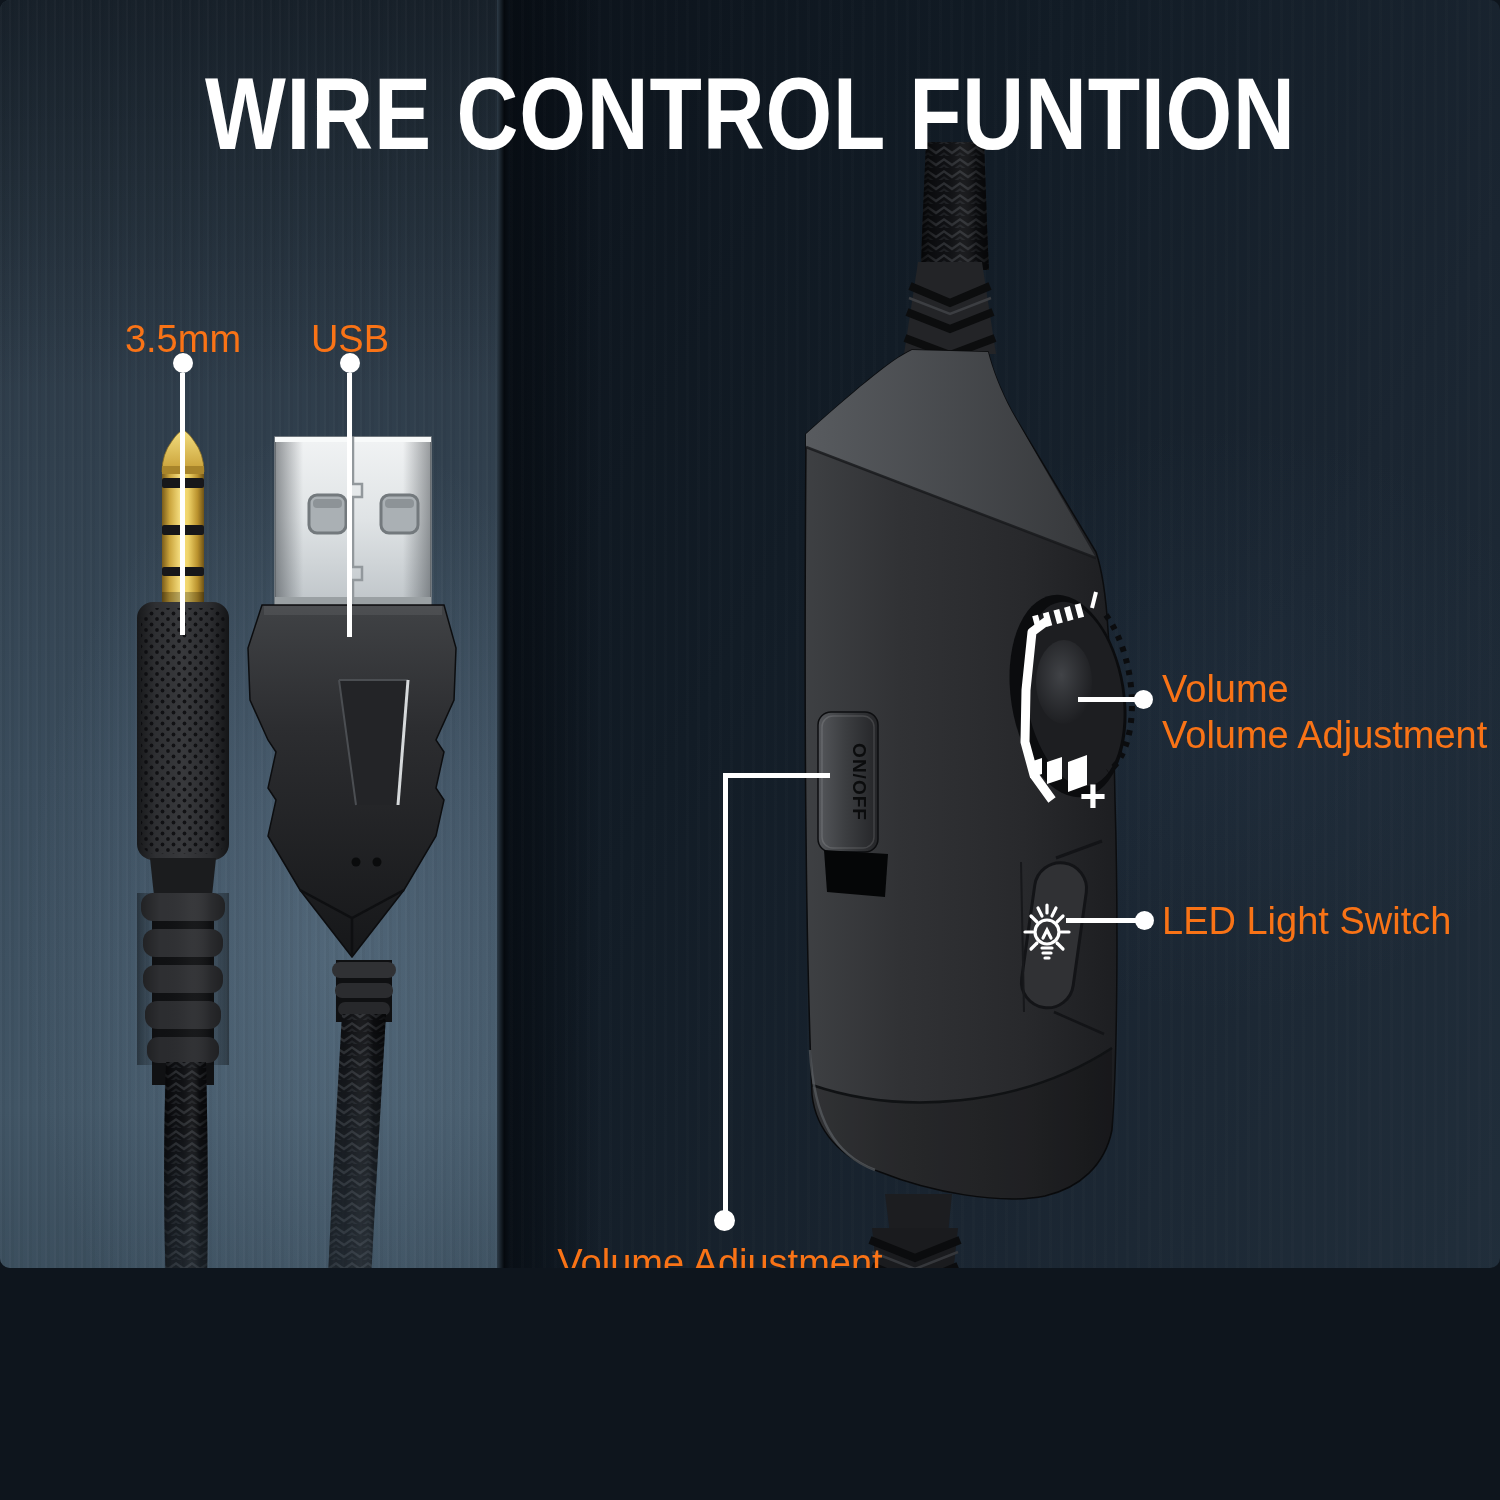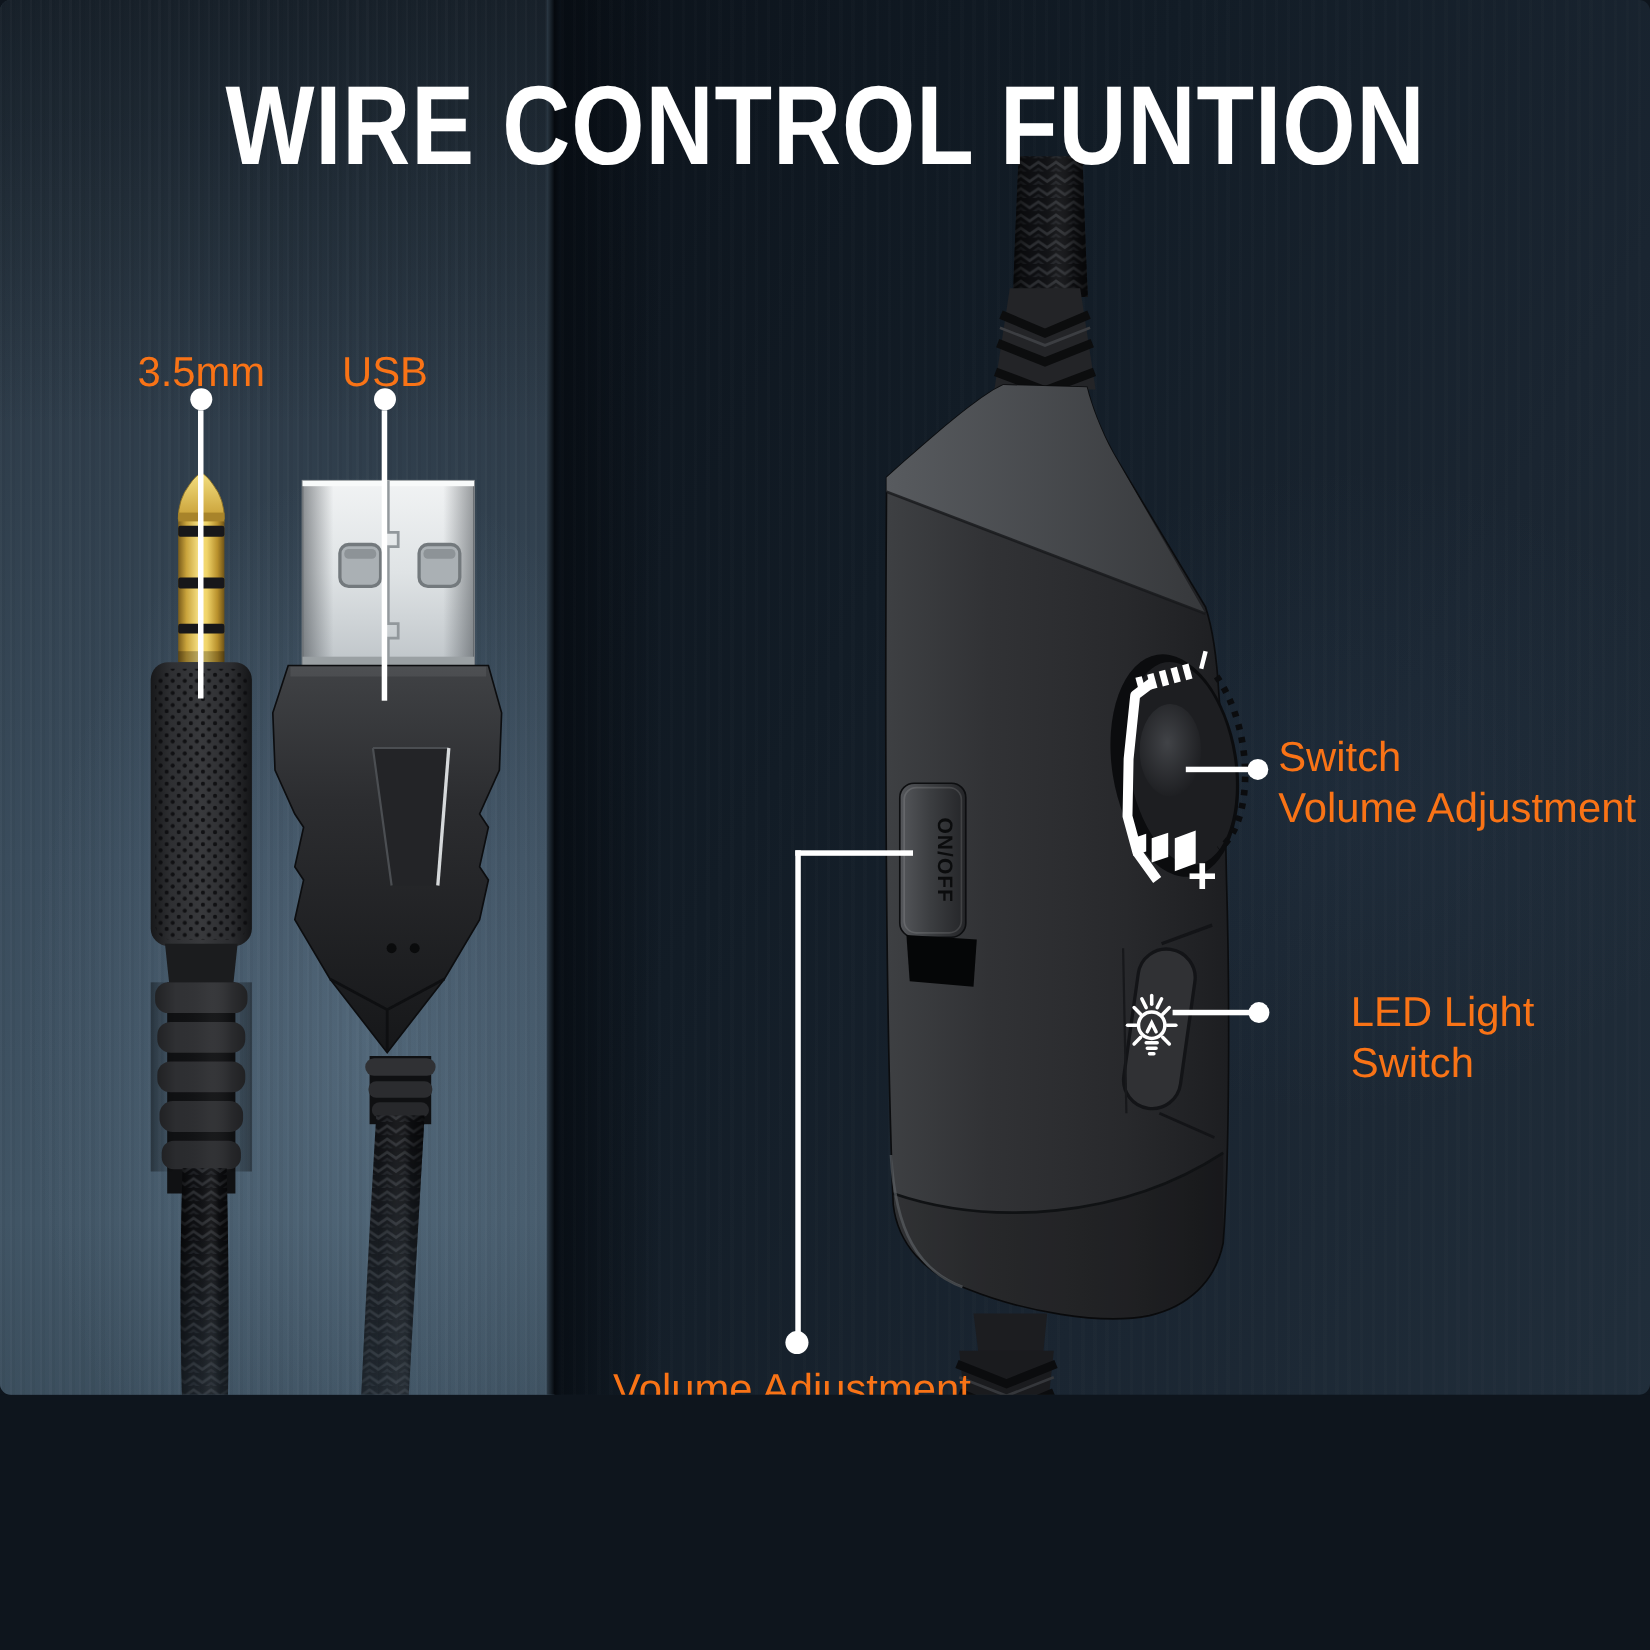--- a/index.html
+++ b/index.html
@@ -297,27 +297,27 @@
   <div class="dot" style="left:173px;top:353px;width:20px;height:20px;"></div>
   <div class="lead" style="left:180px;top:373px;width:5px;height:262px;"></div>
 
   <div class="lbl center" style="left:260px;top:316px;width:180px;text-align:center;">USB</div>
   <div class="dot" style="left:340px;top:353px;width:20px;height:20px;"></div>
   <div class="lead" style="left:347px;top:373px;width:5px;height:264px;"></div>
 
   <div class="lead" style="left:1078px;top:697px;width:58px;height:5px;"></div>
   <div class="dot" style="left:1134px;top:690px;width:19px;height:19px;"></div>
   <div class="lbl" style="left:1162px;top:666px;">
-    <div>Switch</div>
+    <div>Volume</div>
     <div>Volume Adjustment</div>
   </div>
 
   <div class="lead" style="left:1066px;top:918px;width:70px;height:5px;"></div>
   <div class="dot" style="left:1135px;top:911px;width:19px;height:19px;"></div>
-  <div class="lbl" style="left:1228px;top:898px;">LED Light Switch</div>
+  <div class="lbl" style="left:1162px;top:898px;">LED Light Switch</div>
 
   <div class="lead" style="left:723px;top:773px;width:107px;height:5px;"></div>
   <div class="lead" style="left:723px;top:773px;width:5px;height:440px;"></div>
   <div class="dot" style="left:714px;top:1210px;width:21px;height:21px;"></div>
   <div class="lbl center" style="left:460px;top:1240px;width:520px;">
     <div>Volume Adjustment</div>
   </div>
 
 </div>
 

